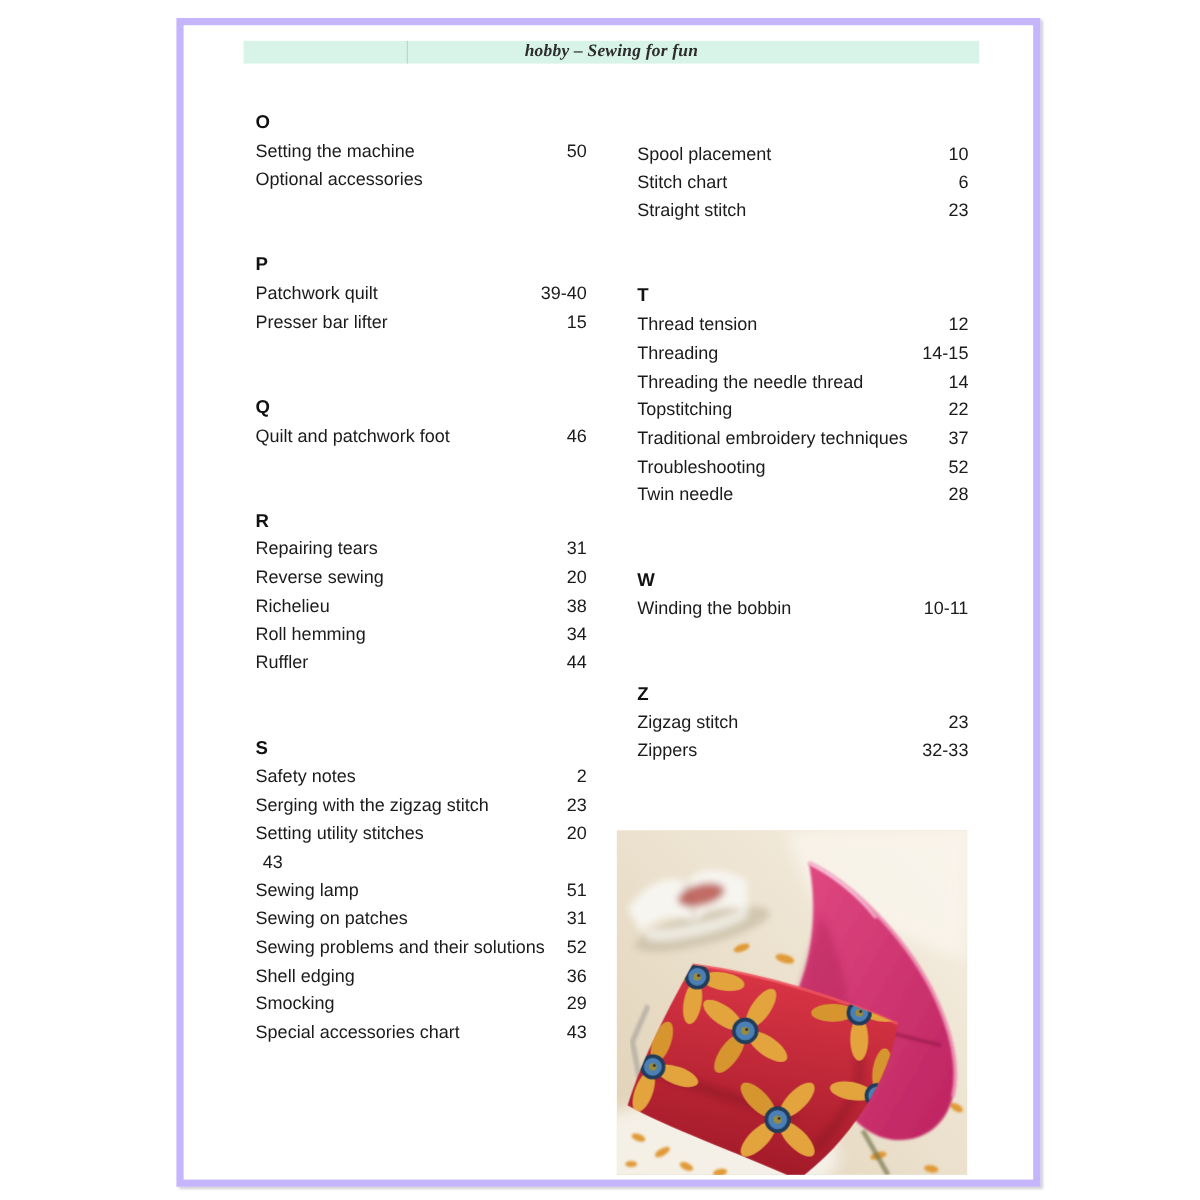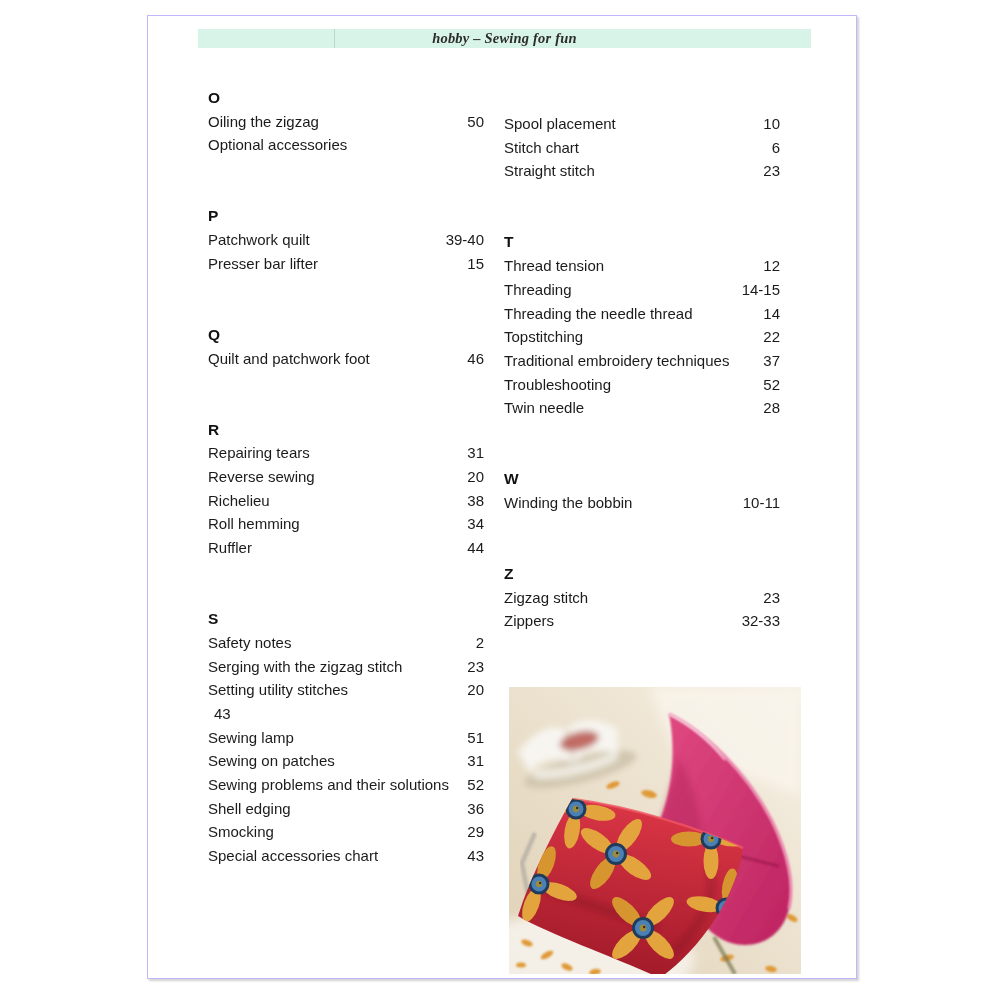--- a/index.html
+++ b/index.html
@@ -3,38 +3,38 @@
 <meta charset="utf-8">
 <style>
   html,body{margin:0;padding:0;}
   body{
     width:1000px;height:1000px;position:relative;background:#ffffff;
     font-family:"Liberation Sans",sans-serif;color:#1b1b1b;
     -webkit-font-smoothing:antialiased;
   }
   .page{
     position:absolute;left:147px;top:15px;width:708px;height:962px;
-    background:#ffffff;border:1px solid #c4b5fd;
+    background:#ffffff;border:6px solid #c4b5fd;
     box-shadow:2px 2px 2px rgba(0,0,0,0.18);
   }
   .header-bar{
     position:absolute;left:50px;top:13px;width:613px;height:19px;
     background:#d8f3e8;display:flex;align-items:center;justify-content:center;
   }
   .bar-tick{
     position:absolute;left:136px;top:0;width:1px;height:100%;
     background:rgba(90,130,115,0.25);
   }
   .header-title{
     font-family:"Liberation Serif",serif;font-style:italic;font-weight:bold;
     font-size:14.5px;color:#2c2c2c;letter-spacing:0.2px;
   }
   .col{position:absolute;width:276px;}
   .col-left{left:60px;top:70px;}
-  .col-right{left:356px;top:96px;}
+  .col-right{left:378px;top:96px;}
   .sec.gap{margin-top:47.4px;}
   .letter{
     height:23.7px;line-height:23.7px;font-weight:bold;font-size:15.5px;color:#111;
   }
   .row{
     height:23.7px;line-height:23.7px;display:flex;justify-content:space-between;
     font-size:15px;white-space:nowrap;
   }
   .lbl{overflow:hidden;}
   .pg{padding-left:6px;}
@@ -52,21 +52,21 @@
   <div class="header-bar">
     <div class="bar-tick"></div>
     <span class="header-title">hobby – Sewing for fun</span>
   </div>
 
   <div class="col col-left">
 
     <div class="sec">
       <div class="letter">O</div>
       <div class="row">
-        <span class="lbl">Oiling the zigzag</span>
+        <span class="lbl">Setting the machine</span>
         <span class="pg">50</span>
       </div>
       <div class="row">
         <span class="lbl">Optional accessories</span>
         <span class="pg"></span>
       </div>
     </div>
 
     <div class="sec gap">
       <div class="letter">P</div>

